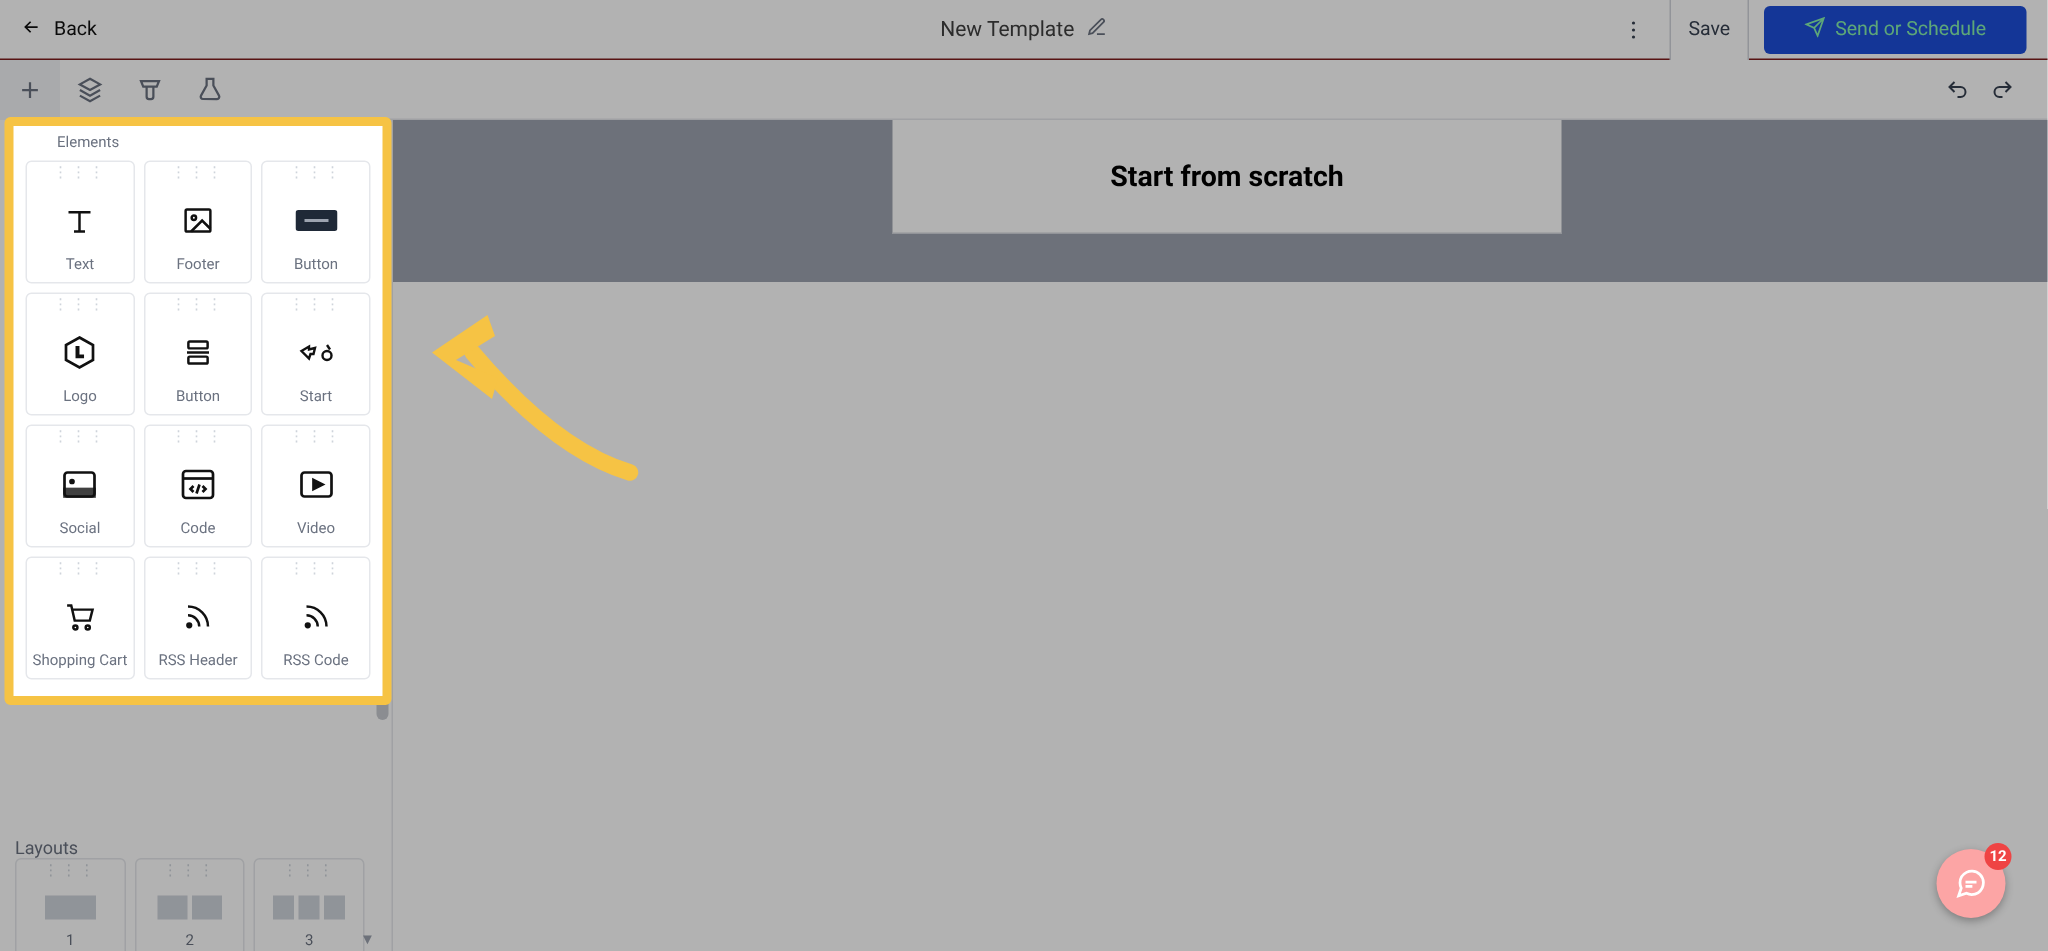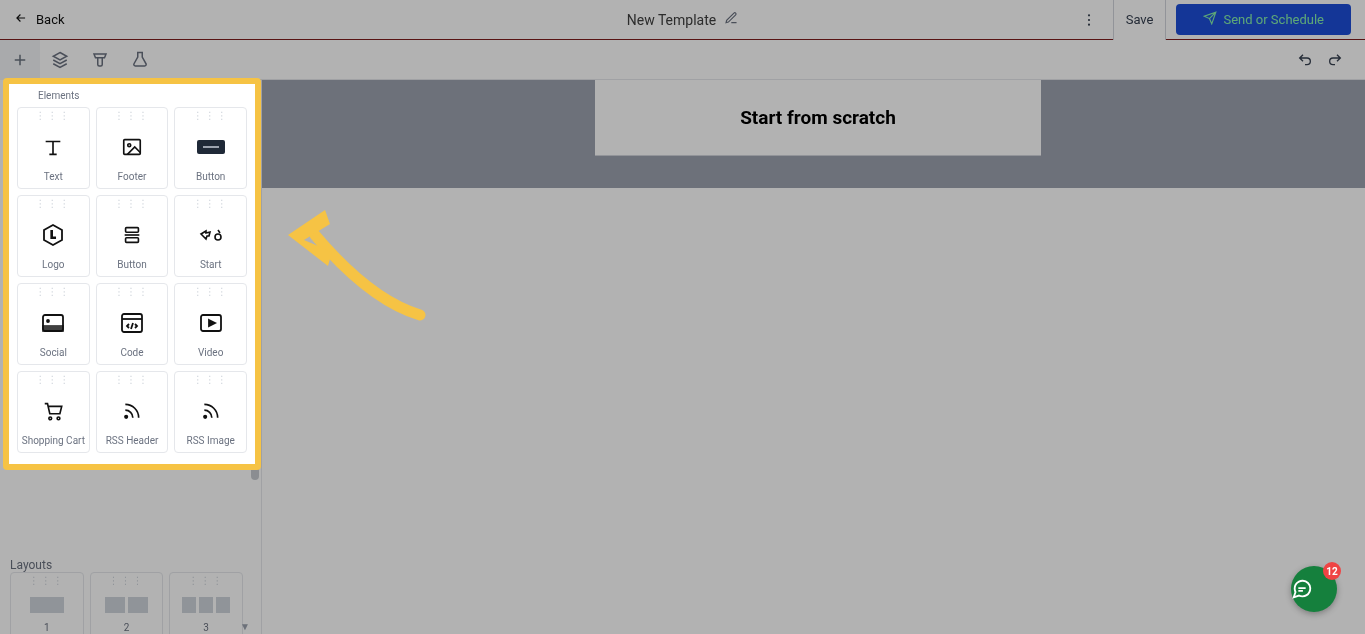--- a/index.html
+++ b/index.html
@@ -36,21 +36,21 @@
   .layouts-section { position:absolute; top:470px; left:0; right:8px; padding:8px 10px; z-index:10; }
   .layouts-title { font-size:12px; color:#6b7280; margin-bottom:0; }
   .layout-card { border:1px solid #e5e7eb; border-radius:4px; height:66px; display:flex; flex-direction:column; align-items:center; justify-content:flex-start; padding-top:4px; background:#fff; cursor:grab; }
   .layout-preview { flex:1; display:flex; align-items:center; justify-content:center; gap:3px; }
   .blk { background:#cfd4db; width:20px; height:16px; }
   .layout-num { font-size:10px; color:#6b7280; padding-bottom:4px; }
   .small-down { position:absolute; left:240px; bottom:2px; color:#9ca3af; font-size:10px; z-index:10; }
   
   .arrow-svg { position:absolute; top:190px; left:270px; z-index:70; }
   
-  .chat { position:absolute; right:28px; bottom:22px; width:46px; height:46px; border-radius:50%; background:#15803d; display:flex; align-items:center; z-index:70; box-shadow:0 2px 6px rgba(0,0,0,.3); color:#fff; cursor:pointer; }
+  .chat { position:absolute; right:28px; bottom:22px; width:46px; height:46px; border-radius:50%; background:#fca5a5; display:flex; align-items:center; justify-content:center; z-index:70; box-shadow:0 2px 6px rgba(0,0,0,.3); color:#fff; cursor:pointer; }
   .chat-badge { position:absolute; top:-4px; right:-4px; background:#ef4444; color:#fff; font-size:10px; font-weight:700; width:18px; height:18px; border-radius:50%; display:flex; align-items:center; justify-content:center; }
 </style>
 </head>
 <body>
 
 <div class="header">
   <div class="back">
     <span>
       <svg width="14" height="14" viewBox="0 0 24 24" fill="none" stroke="currentColor" stroke-width="2">
           <path d="M19 12H5M11 18l-6-6 6-6"></path>
@@ -288,21 +288,21 @@
         <div class="el-label">RSS Header</div>
       </div>
       <div class="el-card">
         <span class="drag-dots">⋮⋮⋮</span>
         <div class="el-icon">
           <svg width="20" height="20" viewBox="0 0 24 24" fill="none" stroke="currentColor" stroke-width="2">
             <path d="M4 11a9 9 0 019 9M4 4a16 16 0 0116 16"></path>
             <circle cx="5" cy="19" r="1.5" fill="currentColor"></circle>
           </svg>
         </div>
-        <div class="el-label">RSS Image</div>
+        <div class="el-label">RSS Code</div>
       </div>
     </div>
 </div>
 
 <svg class="arrow-svg" width="170" height="140" viewBox="0 0 170 140">
   <path d="M150 125 Q 100 110 45 45" stroke="#f6c344" stroke-width="11" fill="none" stroke-linecap="round"></path>
   <path d="M18 45 L55 20 L60 34 L34 50 L62 62 L58 76 Z" fill="#f6c344"></path>
 </svg>
 
 <div class="chat">

